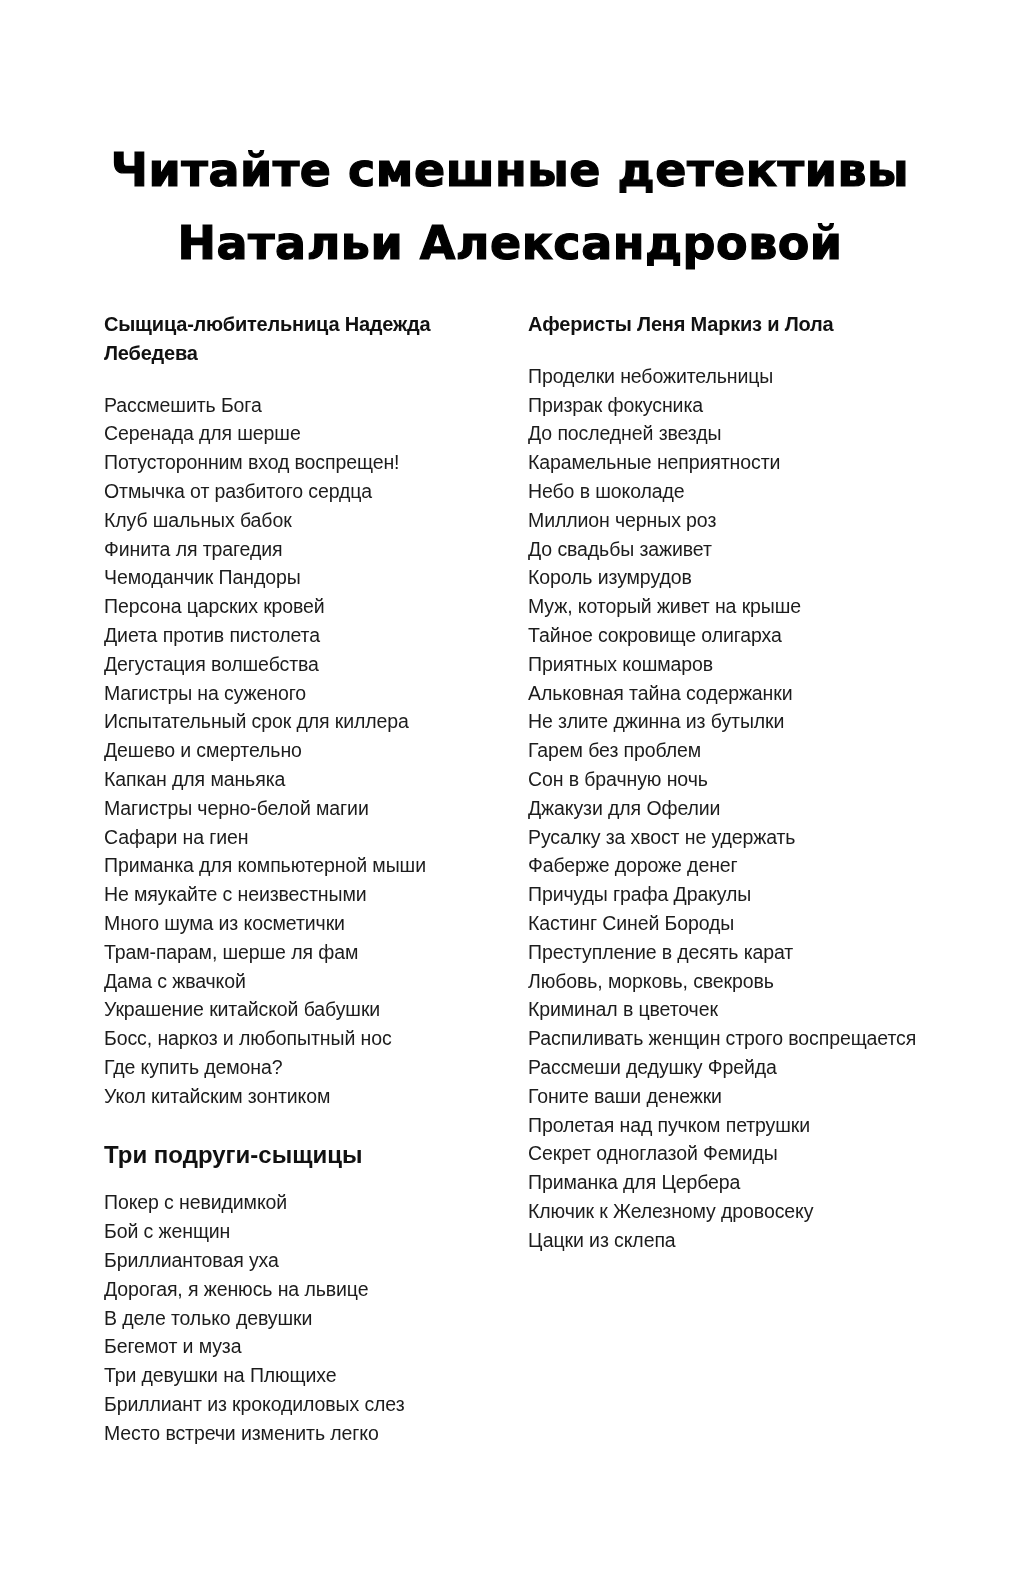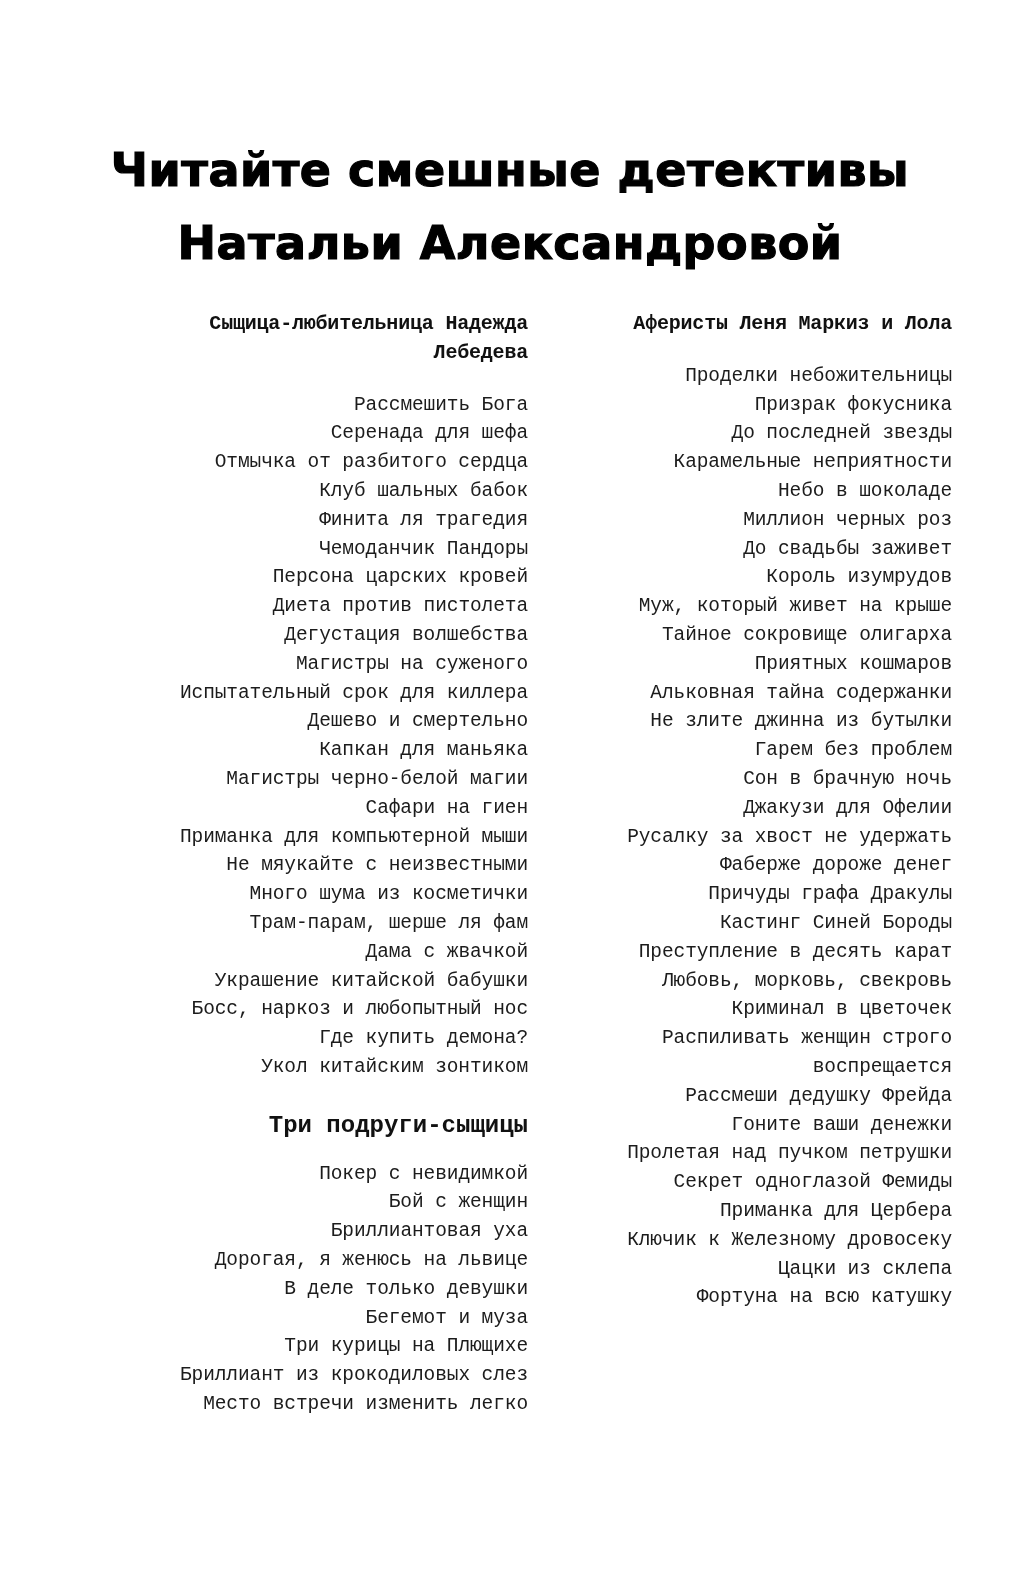--- a/index.html
+++ b/index.html
@@ -31,21 +31,21 @@
     line-height: 73px;
     letter-spacing: 0.5px;
     -webkit-text-stroke: 1.2px var(--title_color);
   }
   .columns {
     margin-top: 30px;
     display: grid;
     grid-template-columns: 424px 424px;
     padding-left: 104px;
   }
-  .column { text-align: right; font-family: Liberation Mono, monospace; }
+  .column { text-align: left; }
   .col-header {
     font-size: 20px;
     font-weight: bold;
     color: var(--heading_color);
     line-height: 28.8px;
     margin-bottom: 23px;
     letter-spacing: -0.2px;
   }
   .book-list { }
   .book-title {
@@ -73,21 +73,22 @@
     <div>Читайте смешные детективы</div>
     <div>Натальи Александровой</div>
   </div>
 
   <div class="columns">
 
     <div class="column">
       <div class="col-header">Сыщица-любительница Надежда Лебедева</div>
       <div class="book-list">
           <div class="book-title">Рассмешить Бога</div>
-          <div class="book-title">Серенада для шефа</div>
+          <div class="book-title">Серенада для шерше</div>
+          <div class="book-title">Потусторонним вход воспрещен!</div>
           <div class="book-title">Отмычка от разбитого сердца</div>
           <div class="book-title">Клуб шальных бабок</div>
           <div class="book-title">Финита ля трагедия</div>
           <div class="book-title">Чемоданчик Пандоры</div>
           <div class="book-title">Персона царских кровей</div>
           <div class="book-title">Диета против пистолета</div>
           <div class="book-title">Дегустация волшебства</div>
           <div class="book-title">Магистры на суженого</div>
           <div class="book-title">Испытательный срок для киллера</div>
           <div class="book-title">Дешево и смертельно</div>
@@ -105,21 +106,21 @@
           <div class="book-title">Укол китайским зонтиком</div>
         </div>
       <div class="subheader">Три подруги-сыщицы</div>
       <div class="book-list">
           <div class="book-title">Покер с невидимкой</div>
           <div class="book-title">Бой с женщин</div>
           <div class="book-title">Бриллиантовая уха</div>
           <div class="book-title">Дорогая, я женюсь на львице</div>
           <div class="book-title">В деле только девушки</div>
           <div class="book-title">Бегемот и муза</div>
-          <div class="book-title">Три курицы на Плющихе</div>
+          <div class="book-title">Три девушки на Плющихе</div>
           <div class="book-title">Бриллиант из крокодиловых слез</div>
           <div class="book-title">Место встречи изменить легко</div>
         </div>
     </div>
 
     <div class="column">
       <div class="col-header">Аферисты Леня Маркиз и Лола</div>
       <div class="book-list">
           <div class="book-title">Проделки небожительницы</div>
           <div class="book-title">Призрак фокусника</div>
@@ -145,18 +146,17 @@
           <div class="book-title">Любовь, морковь, свекровь</div>
           <div class="book-title">Криминал в цветочек</div>
           <div class="book-title">Распиливать женщин строго воспрещается</div>
           <div class="book-title">Рассмеши дедушку Фрейда</div>
           <div class="book-title">Гоните ваши денежки</div>
           <div class="book-title">Пролетая над пучком петрушки</div>
           <div class="book-title">Секрет одноглазой Фемиды</div>
           <div class="book-title">Приманка для Цербера</div>
           <div class="book-title">Ключик к Железному дровосеку</div>
           <div class="book-title">Цацки из склепа</div>
-          <div class="book-title">Фортуна на всю катушку</div>
         </div>
     </div>
 
   </div>
 </div>
 
 </body></html>

